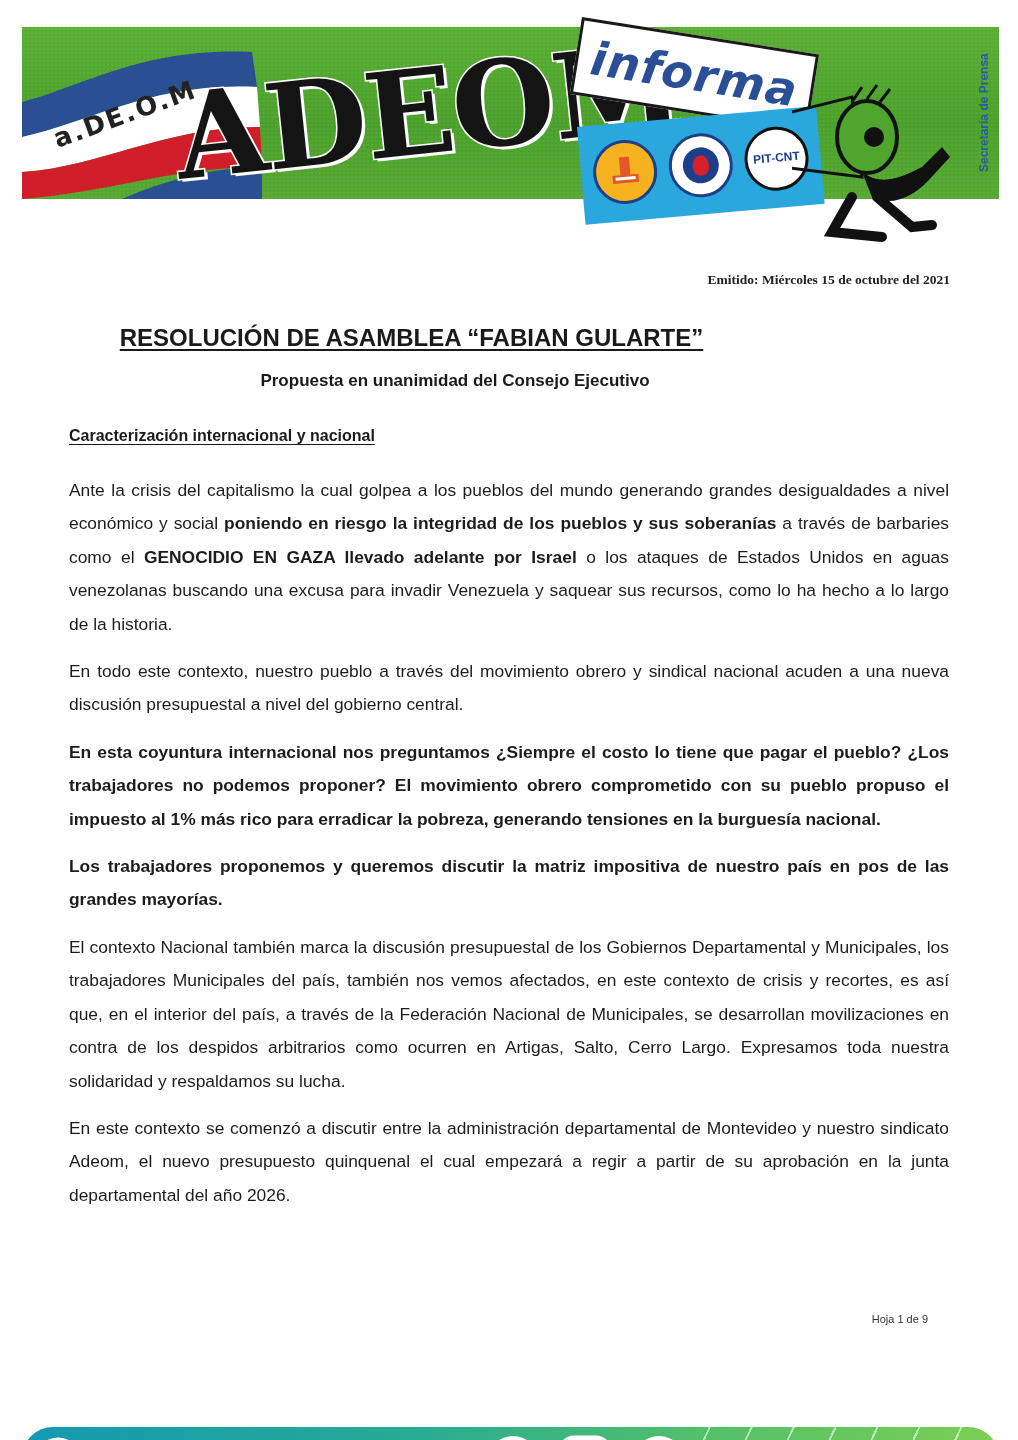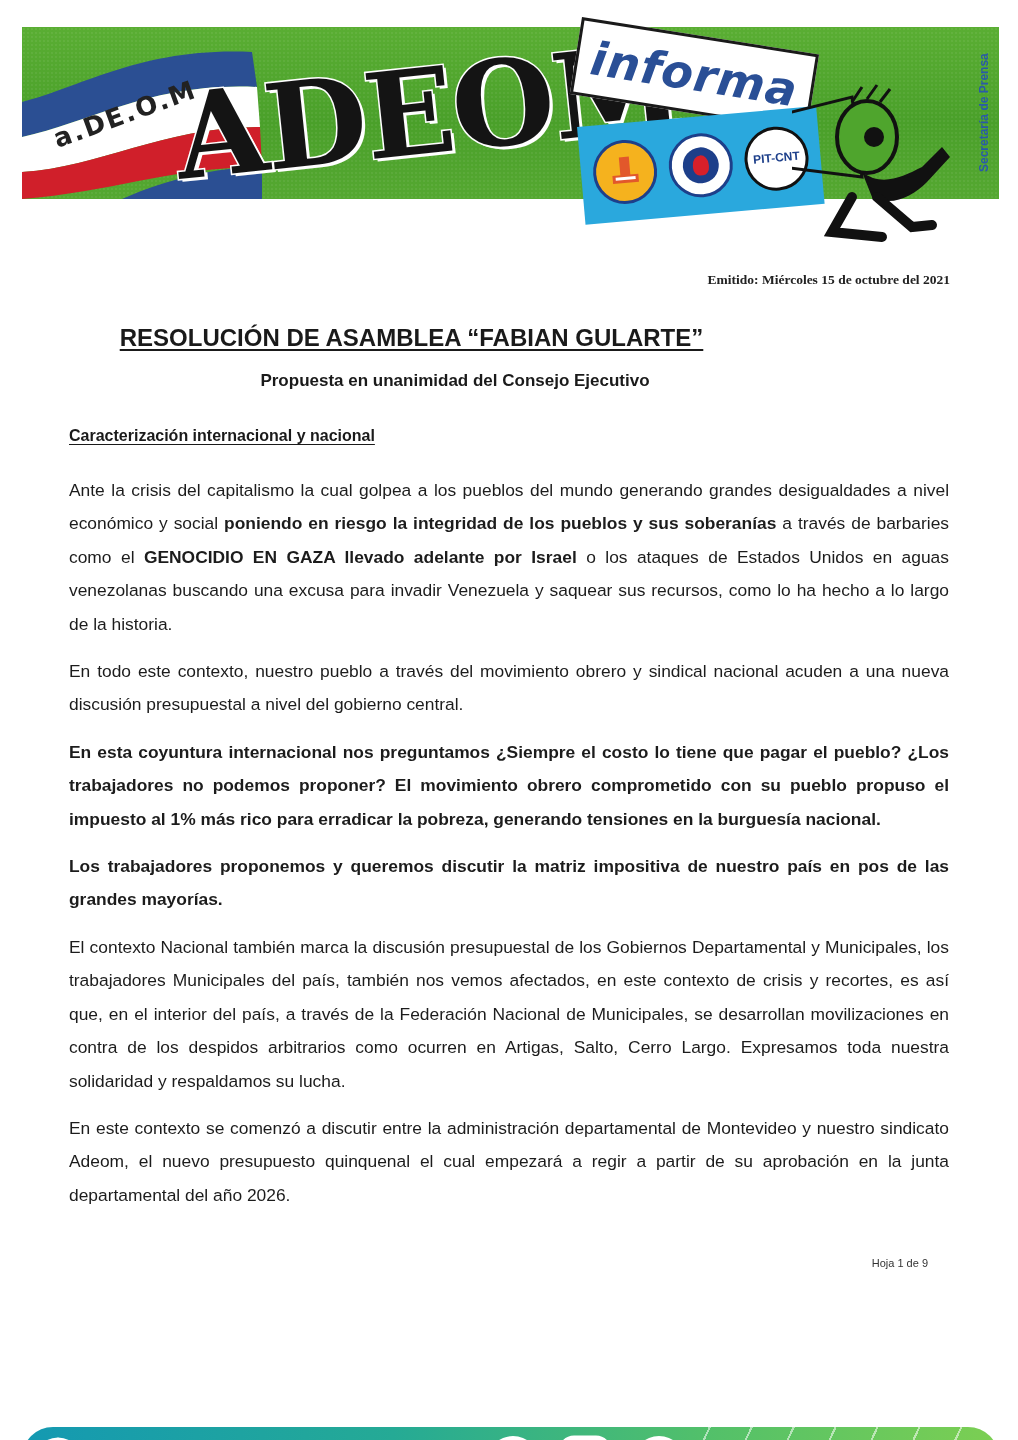--- a/index.html
+++ b/index.html
@@ -82,21 +82,21 @@
     font-size: 16px; font-weight: bold; text-decoration: underline; text-underline-offset: 3px;
   }
   .content {
     position: absolute; left: 69px; width: 880px; top: 474px;
     font-family: "Liberation Sans", sans-serif; font-size: 17.4px; line-height: 33.4px;
     color: #1c1c1c; text-align: justify;
   }
   .content p { margin-bottom: 14px; }
   .content b { font-weight: bold; }
   .hoja {
-    position: absolute; right: 90px; top: 1257px; font-size: 11px; color: #333;
+    position: absolute; right: 90px; top: 1313px; font-size: 11px; color: #333;
   }
 
   
   .footer {
     position: absolute; left: 22px; top: 1427px; width: 977px; height: 68px;
     background: linear-gradient(90deg, #1499b2 0%, #25aa95 38%, #52c06a 70%, #7ccf52 100%);
     overflow: hidden; display: flex; align-items: center; border-radius: 31px;
   }
   .footer-stripes {
     position: absolute; right: 0; top: 0; width: 330px; height: 68px;

